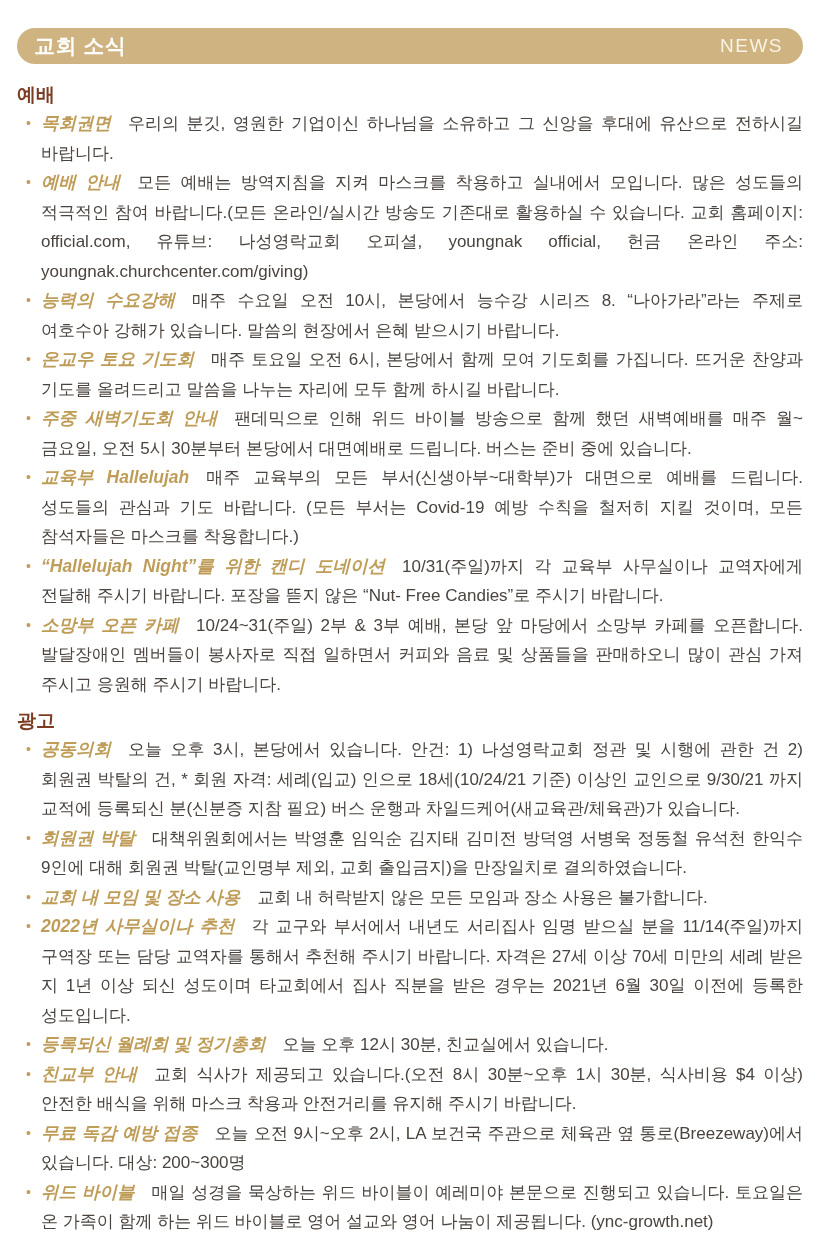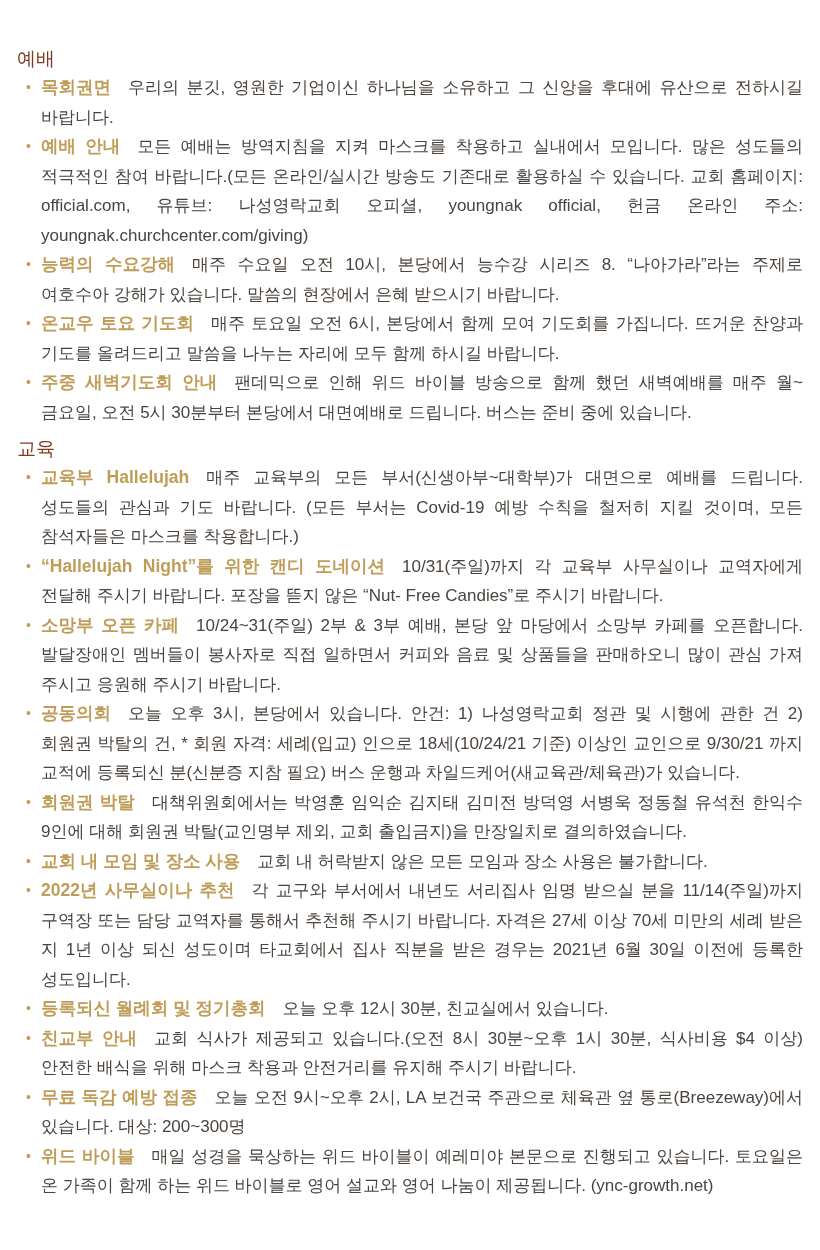--- a/index.html
+++ b/index.html
@@ -34,21 +34,21 @@
     font-size: 19px;
     font-weight: 400;
     letter-spacing: 1.5px;
   }
 
   main { padding-top: 9px; }
 
   .sec-title {
     color: #7c3c22;
     font-size: 19px;
-    font-weight: normal;
+    font-weight: bold;
     line-height: 29px;
     margin-top: 7px;
   }
 
   .item {
     position: relative;
     padding-left: 24px;
     font-size: 17px;
     line-height: 29.5px;
     text-align: justify;
@@ -60,42 +60,47 @@
     position: absolute;
     left: 9px;
     top: 0;
     color: #bf9d58;
     font-size: 14px;
   }
   .label {
     color: #bf9d58;
     font-weight: bold;
     font-size: 17.5px;
+    font-style: italic;
   }
 </style>
 </head>
 <body>
 
 <div class="page">
+  <header class="bar">
+    <span class="bar-title">교회 소식</span>
+    <span class="bar-badge">NEWS</span>
+  </header>
   <main id="sections">
       <section class="sec">
         <h2 class="sec-title">예배</h2>
         <p class="item"><span class="bullet">•</span><span class="label">목회권면</span> <span class="text">우리의 분깃, 영원한 기업이신 하나님을 소유하고 그 신앙을 후대에 유산으로 전하시길 바랍니다.</span></p>
         <p class="item"><span class="bullet">•</span><span class="label">예배 안내</span> <span class="text">모든 예배는 방역지침을 지켜 마스크를 착용하고 실내에서 모입니다. 많은 성도들의 적극적인 참여 바랍니다.(모든 온라인/실시간 방송도 기존대로 활용하실 수 있습니다. 교회 홈페이지: official.com, 유튜브: 나성영락교회 오피셜, youngnak official, 헌금 온라인 주소: youngnak.churchcenter.com/giving)</span></p>
         <p class="item"><span class="bullet">•</span><span class="label">능력의 수요강해</span> <span class="text">매주 수요일 오전 10시, 본당에서 능수강 시리즈 8. “나아가라”라는 주제로 여호수아 강해가 있습니다. 말씀의 현장에서 은혜 받으시기 바랍니다.</span></p>
         <p class="item"><span class="bullet">•</span><span class="label">온교우 토요 기도회</span> <span class="text">매주 토요일 오전 6시, 본당에서 함께 모여 기도회를 가집니다. 뜨거운 찬양과 기도를 올려드리고 말씀을 나누는 자리에 모두 함께 하시길 바랍니다.</span></p>
         <p class="item"><span class="bullet">•</span><span class="label">주중 새벽기도회 안내</span> <span class="text">팬데믹으로 인해 위드 바이블 방송으로 함께 했던 새벽예배를 매주 월~금요일, 오전 5시 30분부터 본당에서 대면예배로 드립니다. 버스는 준비 중에 있습니다.</span></p>
       </section>
       <section class="sec">
-        <h2 class="sec-title">교육</h2>
         <p class="item"><span class="bullet">•</span><span class="label">교육부 Hallelujah</span> <span class="text">매주 교육부의 모든 부서(신생아부~대학부)가 대면으로 예배를 드립니다. 성도들의 관심과 기도 바랍니다. (모든 부서는 Covid-19 예방 수칙을 철저히 지킬 것이며, 모든 참석자들은 마스크를 착용합니다.)</span></p>
         <p class="item"><span class="bullet">•</span><span class="label">“Hallelujah Night”를 위한 캔디 도네이션</span> <span class="text">10/31(주일)까지 각 교육부 사무실이나 교역자에게 전달해 주시기 바랍니다. 포장을 뜯지 않은 “Nut- Free Candies”로 주시기 바랍니다.</span><br></p>
         <p class="item"><span class="bullet">•</span><span class="label">소망부 오픈 카페</span> <span class="text">10/24~31(주일) 2부 &amp; 3부 예배, 본당 앞 마당에서 소망부 카페를 오픈합니다. 발달장애인 멤버들이 봉사자로 직접 일하면서 커피와 음료 및 상품들을 판매하오니 많이 관심 가져 주시고 응원해 주시기 바랍니다.</span></p>
       </section>
       <section class="sec">
+        <h2 class="sec-title">광고</h2>
         <p class="item"><span class="bullet">•</span><span class="label">공동의회</span> <span class="text">오늘 오후 3시, 본당에서 있습니다. 안건: 1) 나성영락교회 정관 및 시행에 관한 건  2) 회원권 박탈의 건, * 회원 자격: 세례(입교) 인으로 18세(10/24/21 기준) 이상인 교인으로 9/30/21 까지 교적에 등록되신 분(신분증 지참 필요)  버스 운행과 차일드케어(새교육관/체육관)가 있습니다.</span></p>
         <p class="item"><span class="bullet">•</span><span class="label">회원권 박탈</span> <span class="text">대책위원회에서는 박영훈 임익순 김지태 김미전 방덕영 서병욱 정동철 유석천 한익수 9인에 대해 회원권 박탈(교인명부 제외, 교회 출입금지)을 만장일치로 결의하였습니다.</span></p>
         <p class="item"><span class="bullet">•</span><span class="label">교회 내 모임 및 장소 사용</span> <span class="text">교회 내 허락받지 않은 모든 모임과 장소 사용은 불가합니다.</span></p>
         <p class="item"><span class="bullet">•</span><span class="label">2022년 사무실이나 추천</span> <span class="text">각 교구와 부서에서 내년도 서리집사 임명 받으실 분을 11/14(주일)까지 구역장 또는 담당 교역자를 통해서 추천해 주시기 바랍니다. 자격은 27세 이상 70세 미만의 세례 받은 지 1년 이상 되신 성도이며 타교회에서 집사 직분을 받은 경우는 2021년 6월 30일 이전에 등록한 성도입니다.</span></p>
         <p class="item"><span class="bullet">•</span><span class="label">등록되신 월례회 및 정기총회</span> <span class="text">오늘 오후 12시 30분, 친교실에서 있습니다.</span></p>
         <p class="item"><span class="bullet">•</span><span class="label">친교부 안내</span> <span class="text">교회 식사가 제공되고 있습니다.(오전 8시 30분~오후 1시 30분, 식사비용 $4 이상) 안전한 배식을 위해 마스크 착용과 안전거리를 유지해 주시기 바랍니다.</span></p>
         <p class="item"><span class="bullet">•</span><span class="label">무료 독감 예방 접종</span> <span class="text">오늘 오전 9시~오후 2시, LA 보건국 주관으로 체육관 옆 통로(Breezeway)에서 있습니다. 대상: 200~300명</span></p>
         <p class="item"><span class="bullet">•</span><span class="label">위드 바이블</span> <span class="text">매일 성경을 묵상하는 위드 바이블이 예레미야 본문으로 진행되고 있습니다. 토요일은 온 가족이 함께 하는 위드 바이블로 영어 설교와 영어 나눔이 제공됩니다. (ync-growth.net)</span></p>
       </section>
     </main>

